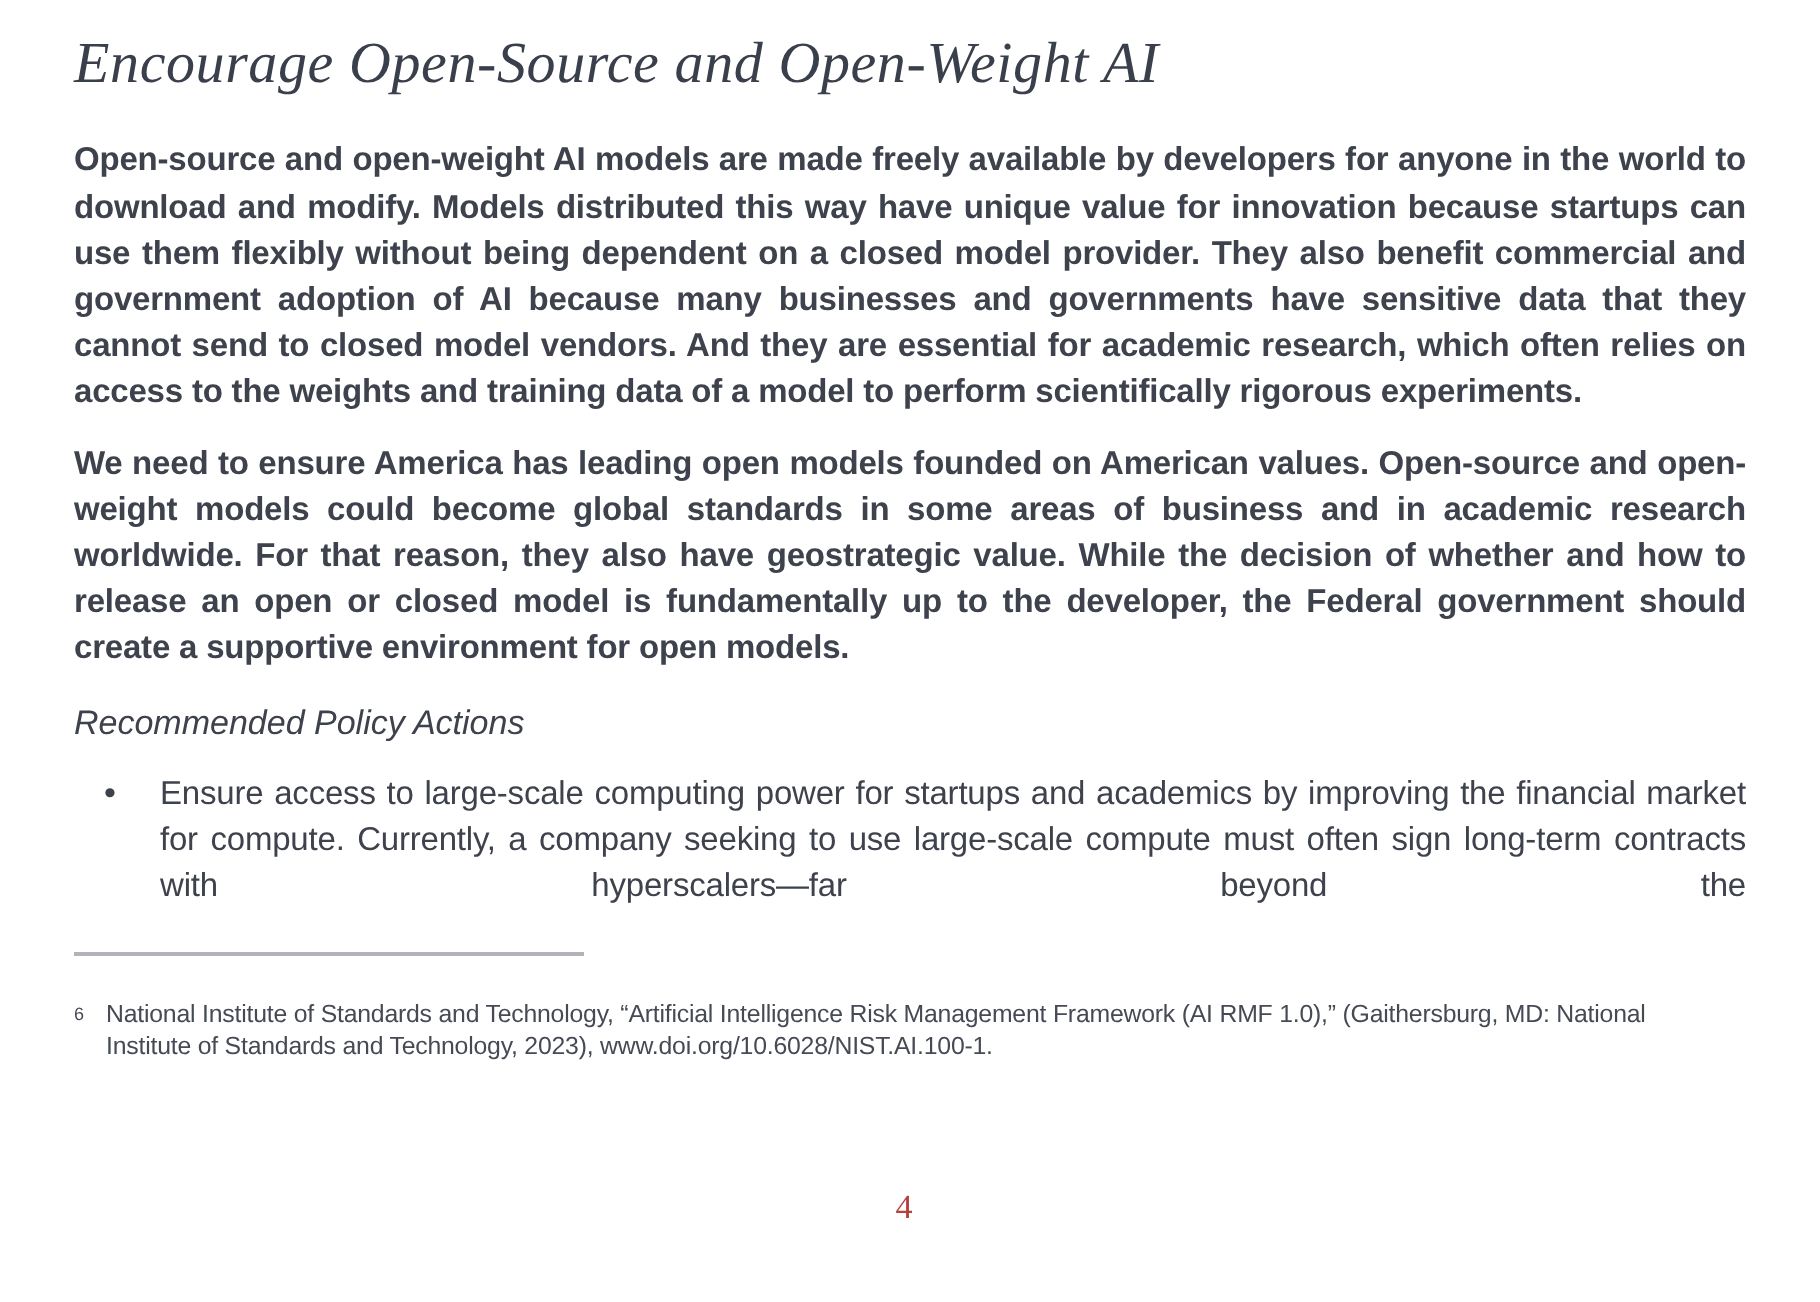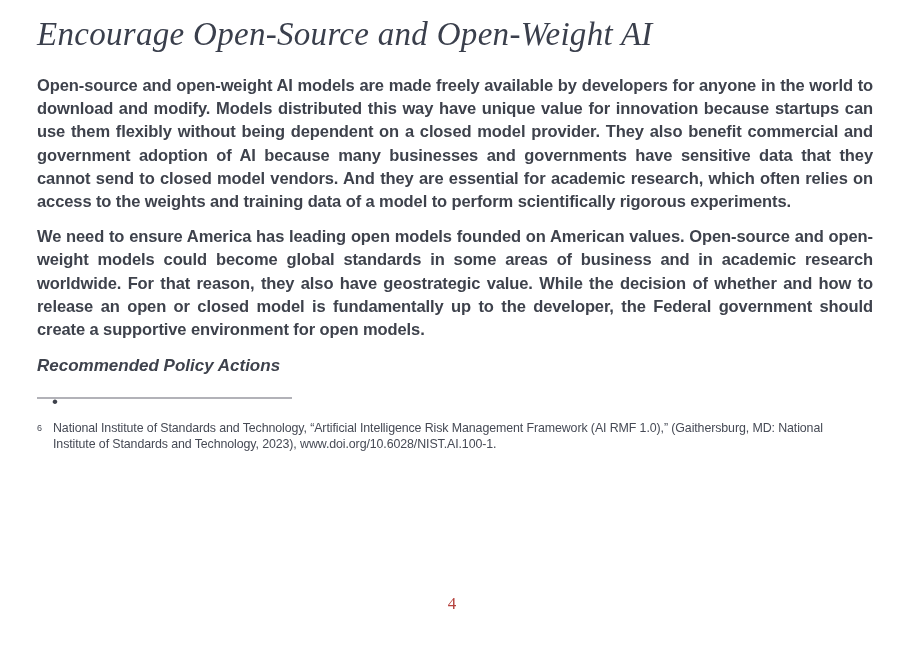--- a/index.html
+++ b/index.html
@@ -10,40 +10,40 @@
     box-sizing: border-box;
     padding: 16px 37px 0 37px;
     background: #ffffff;
     overflow: hidden;
   }
   .doc-heading {
     margin: 0 0 20px 0;
     font-family: "Liberation Serif", serif;
     font-style: italic;
     font-weight: 500;
-    font-size: 33px;
+    font-size: 29px;
     line-height: 1.15;
     letter-spacing: 0.3px;
     color: #3a3f4c;
   }
   .body-para {
     margin: 0 0 12px 0;
     font-family: "Liberation Sans", sans-serif;
     font-size: 16.5px;
     line-height: 23.2px;
     letter-spacing: -0.1px;
     color: #3e424c;
     text-align: justify;
     font-weight: bold;
   }
   .sub-heading {
     margin: 15px 0 14px 0;
     font-family: "Liberation Sans", sans-serif;
     font-style: italic;
-    font-weight: bold;
+    font-weight: normal;
     font-size: 17px;
     line-height: 1.2;
     color: #3e424c;
   }
   .policy-list { margin: 0; padding: 0; list-style: none; }
   .policy-list li {
     position: relative;
     padding-left: 43px;
     font-family: "Liberation Sans", sans-serif;
     font-size: 16.5px;
@@ -104,20 +104,21 @@
 
   <p class="body-para">Open-source and open-weight AI models are made freely available by developers for anyone in the world to download and modify. Models distributed this way have unique value for innovation because startups can use them flexibly without being dependent on a closed model provider. They also benefit commercial and government adoption of AI because many businesses and governments have sensitive data that they cannot send to closed model vendors. And they are essential for academic research, which often relies on access to the weights and training data of a model to perform scientifically rigorous experiments.</p>
 
   <p class="body-para">We need to ensure America has leading open models founded on American values. Open-source and open-weight models could become global standards in some areas of business and in academic research worldwide. For that reason, they also have geostrategic value. While the decision of whether and how to release an open or closed model is fundamentally up to the developer, the Federal government should create a supportive environment for open models.</p>
 
   <h2 class="sub-heading">Recommended Policy Actions</h2>
 
   <ul class="policy-list">
     <li>
       <span class="bullet-dot">•</span>
+      <span>Ensure access to large-scale computing power for startups and academics by improving the financial market for compute. Currently, a company seeking to use large-scale compute must often sign long-term contracts with hyperscalers—far beyond the</span>
     </li>
   </ul>
 
   <div class="footnote-sep"></div>
 
   <div class="footnote">
     <span class="footnote-marker">6</span>
     <span class="footnote-text">National Institute of Standards and Technology, “Artificial Intelligence Risk Management Framework (AI RMF 1.0),” (Gaithersburg, MD: National Institute of Standards and Technology, 2023), www.doi.org/10.6028/NIST.AI.100-1.</span>
   </div>
 

